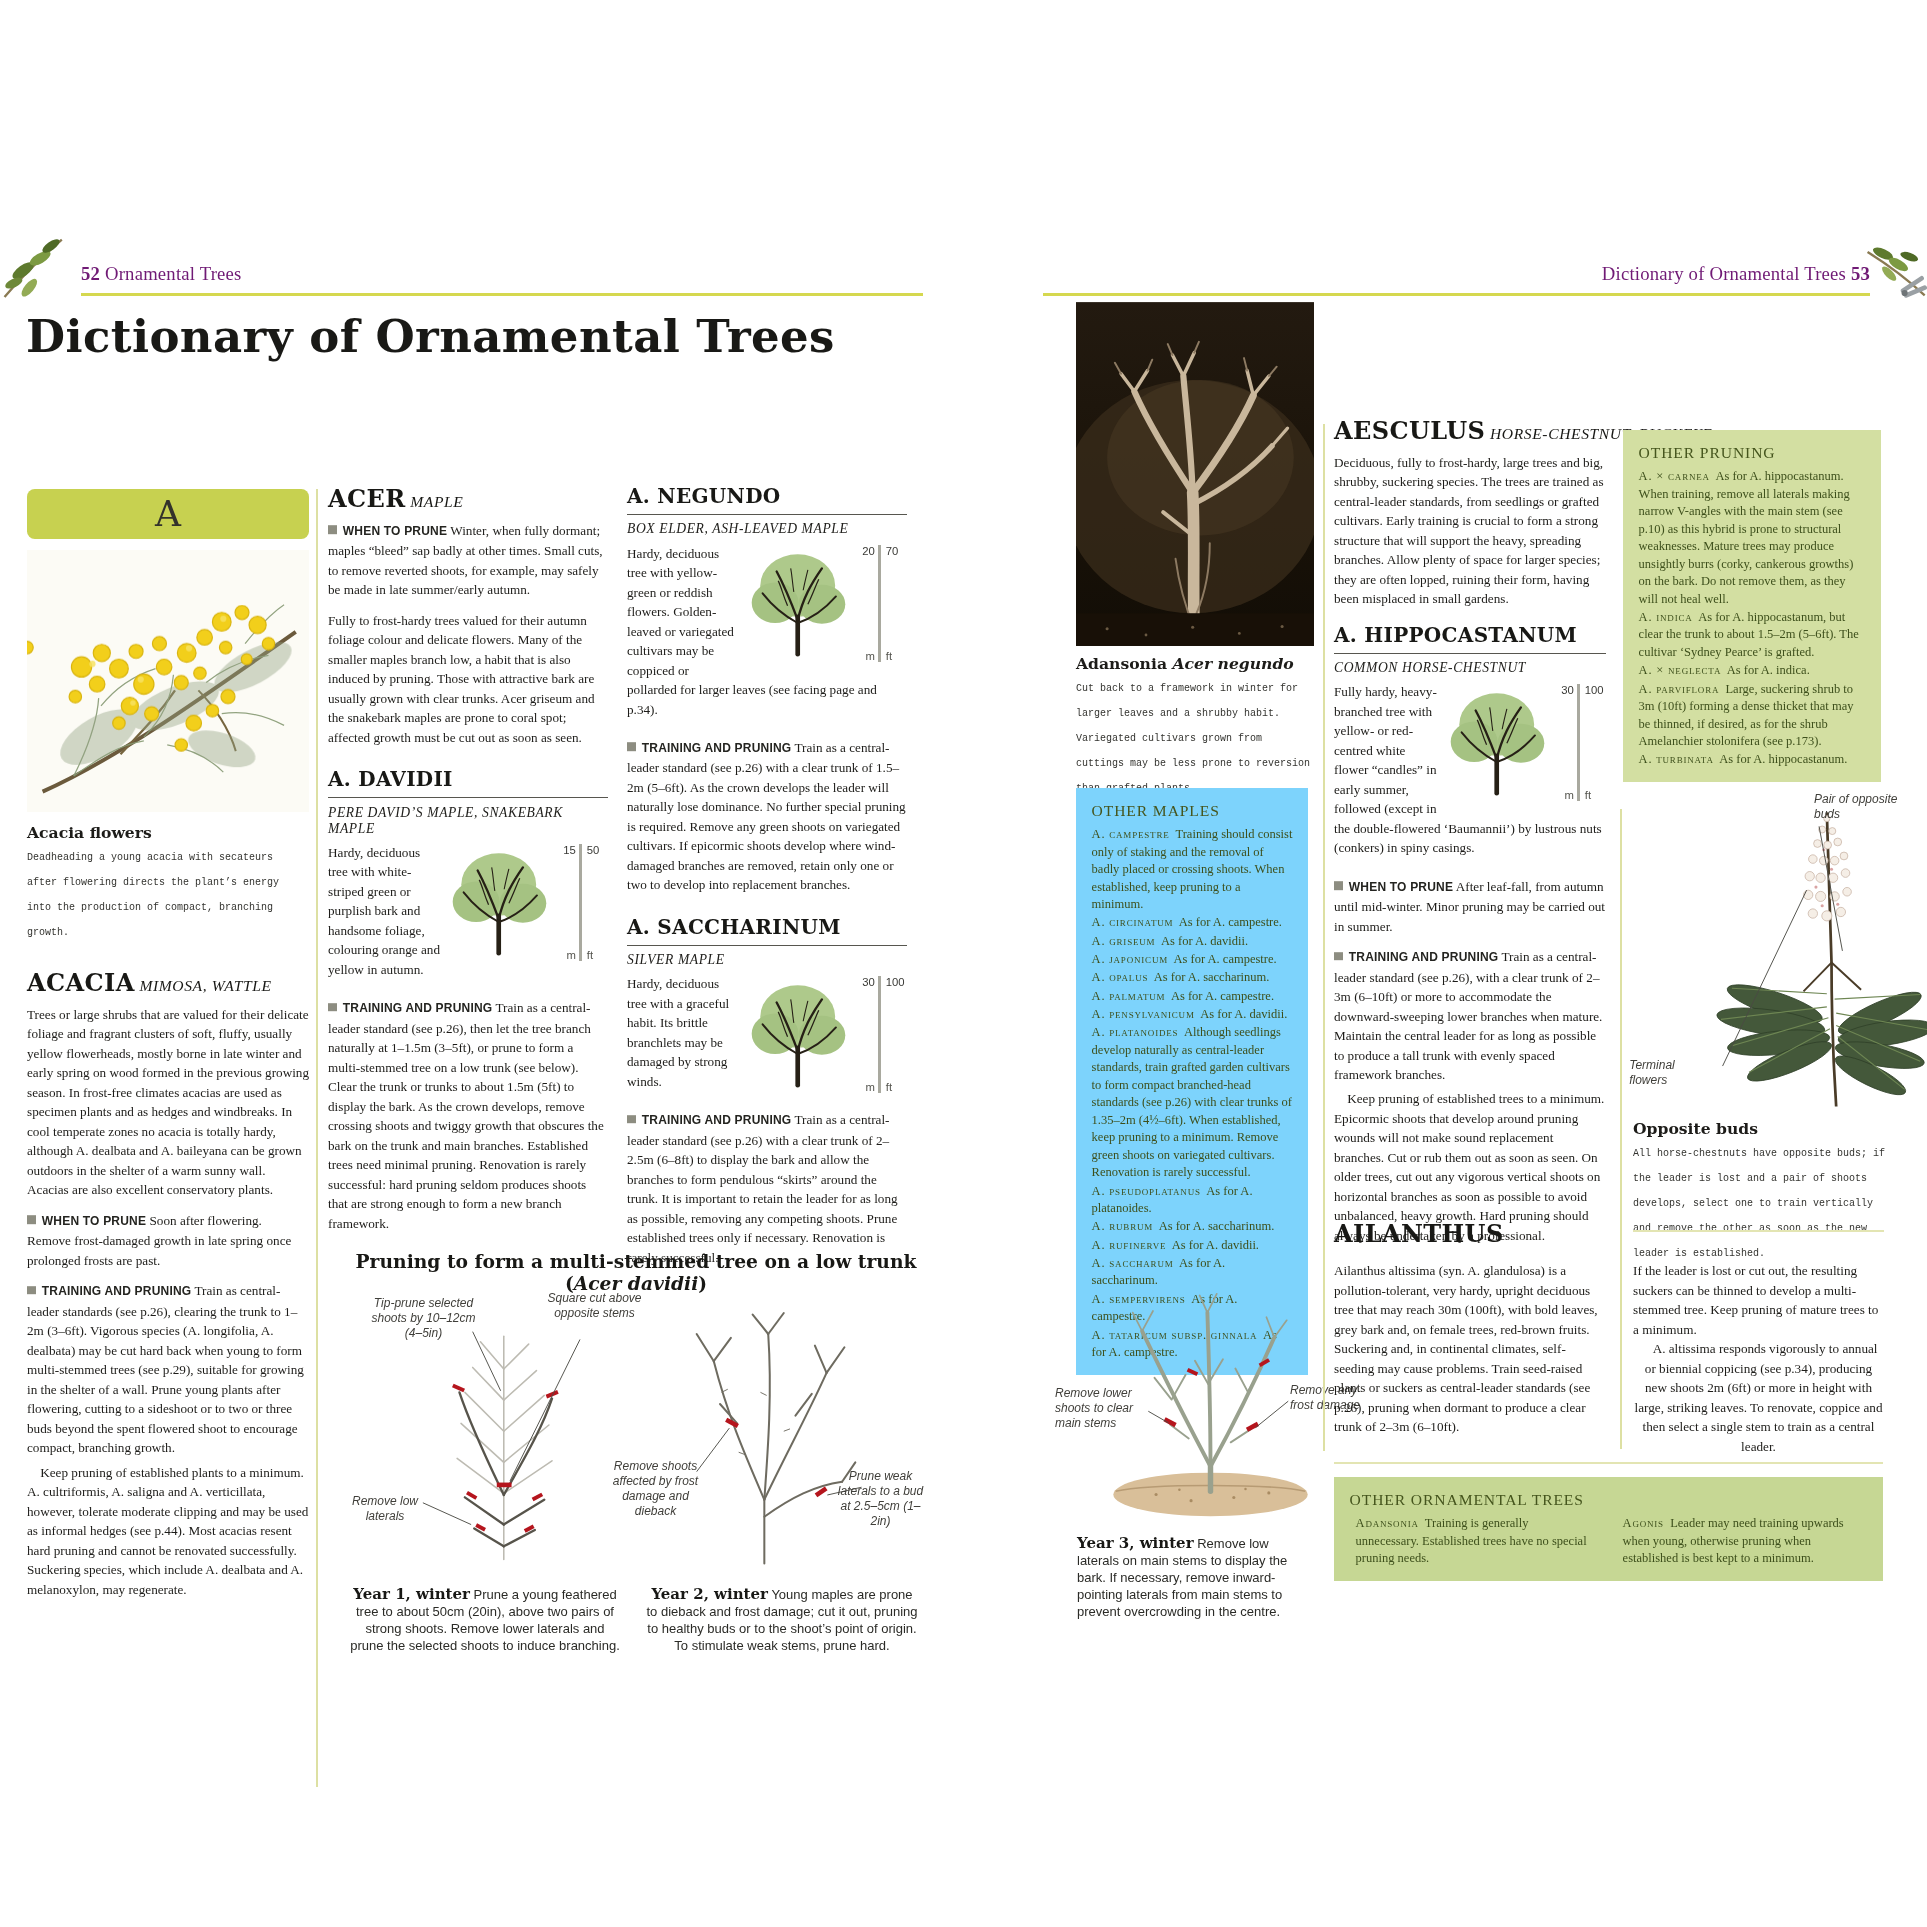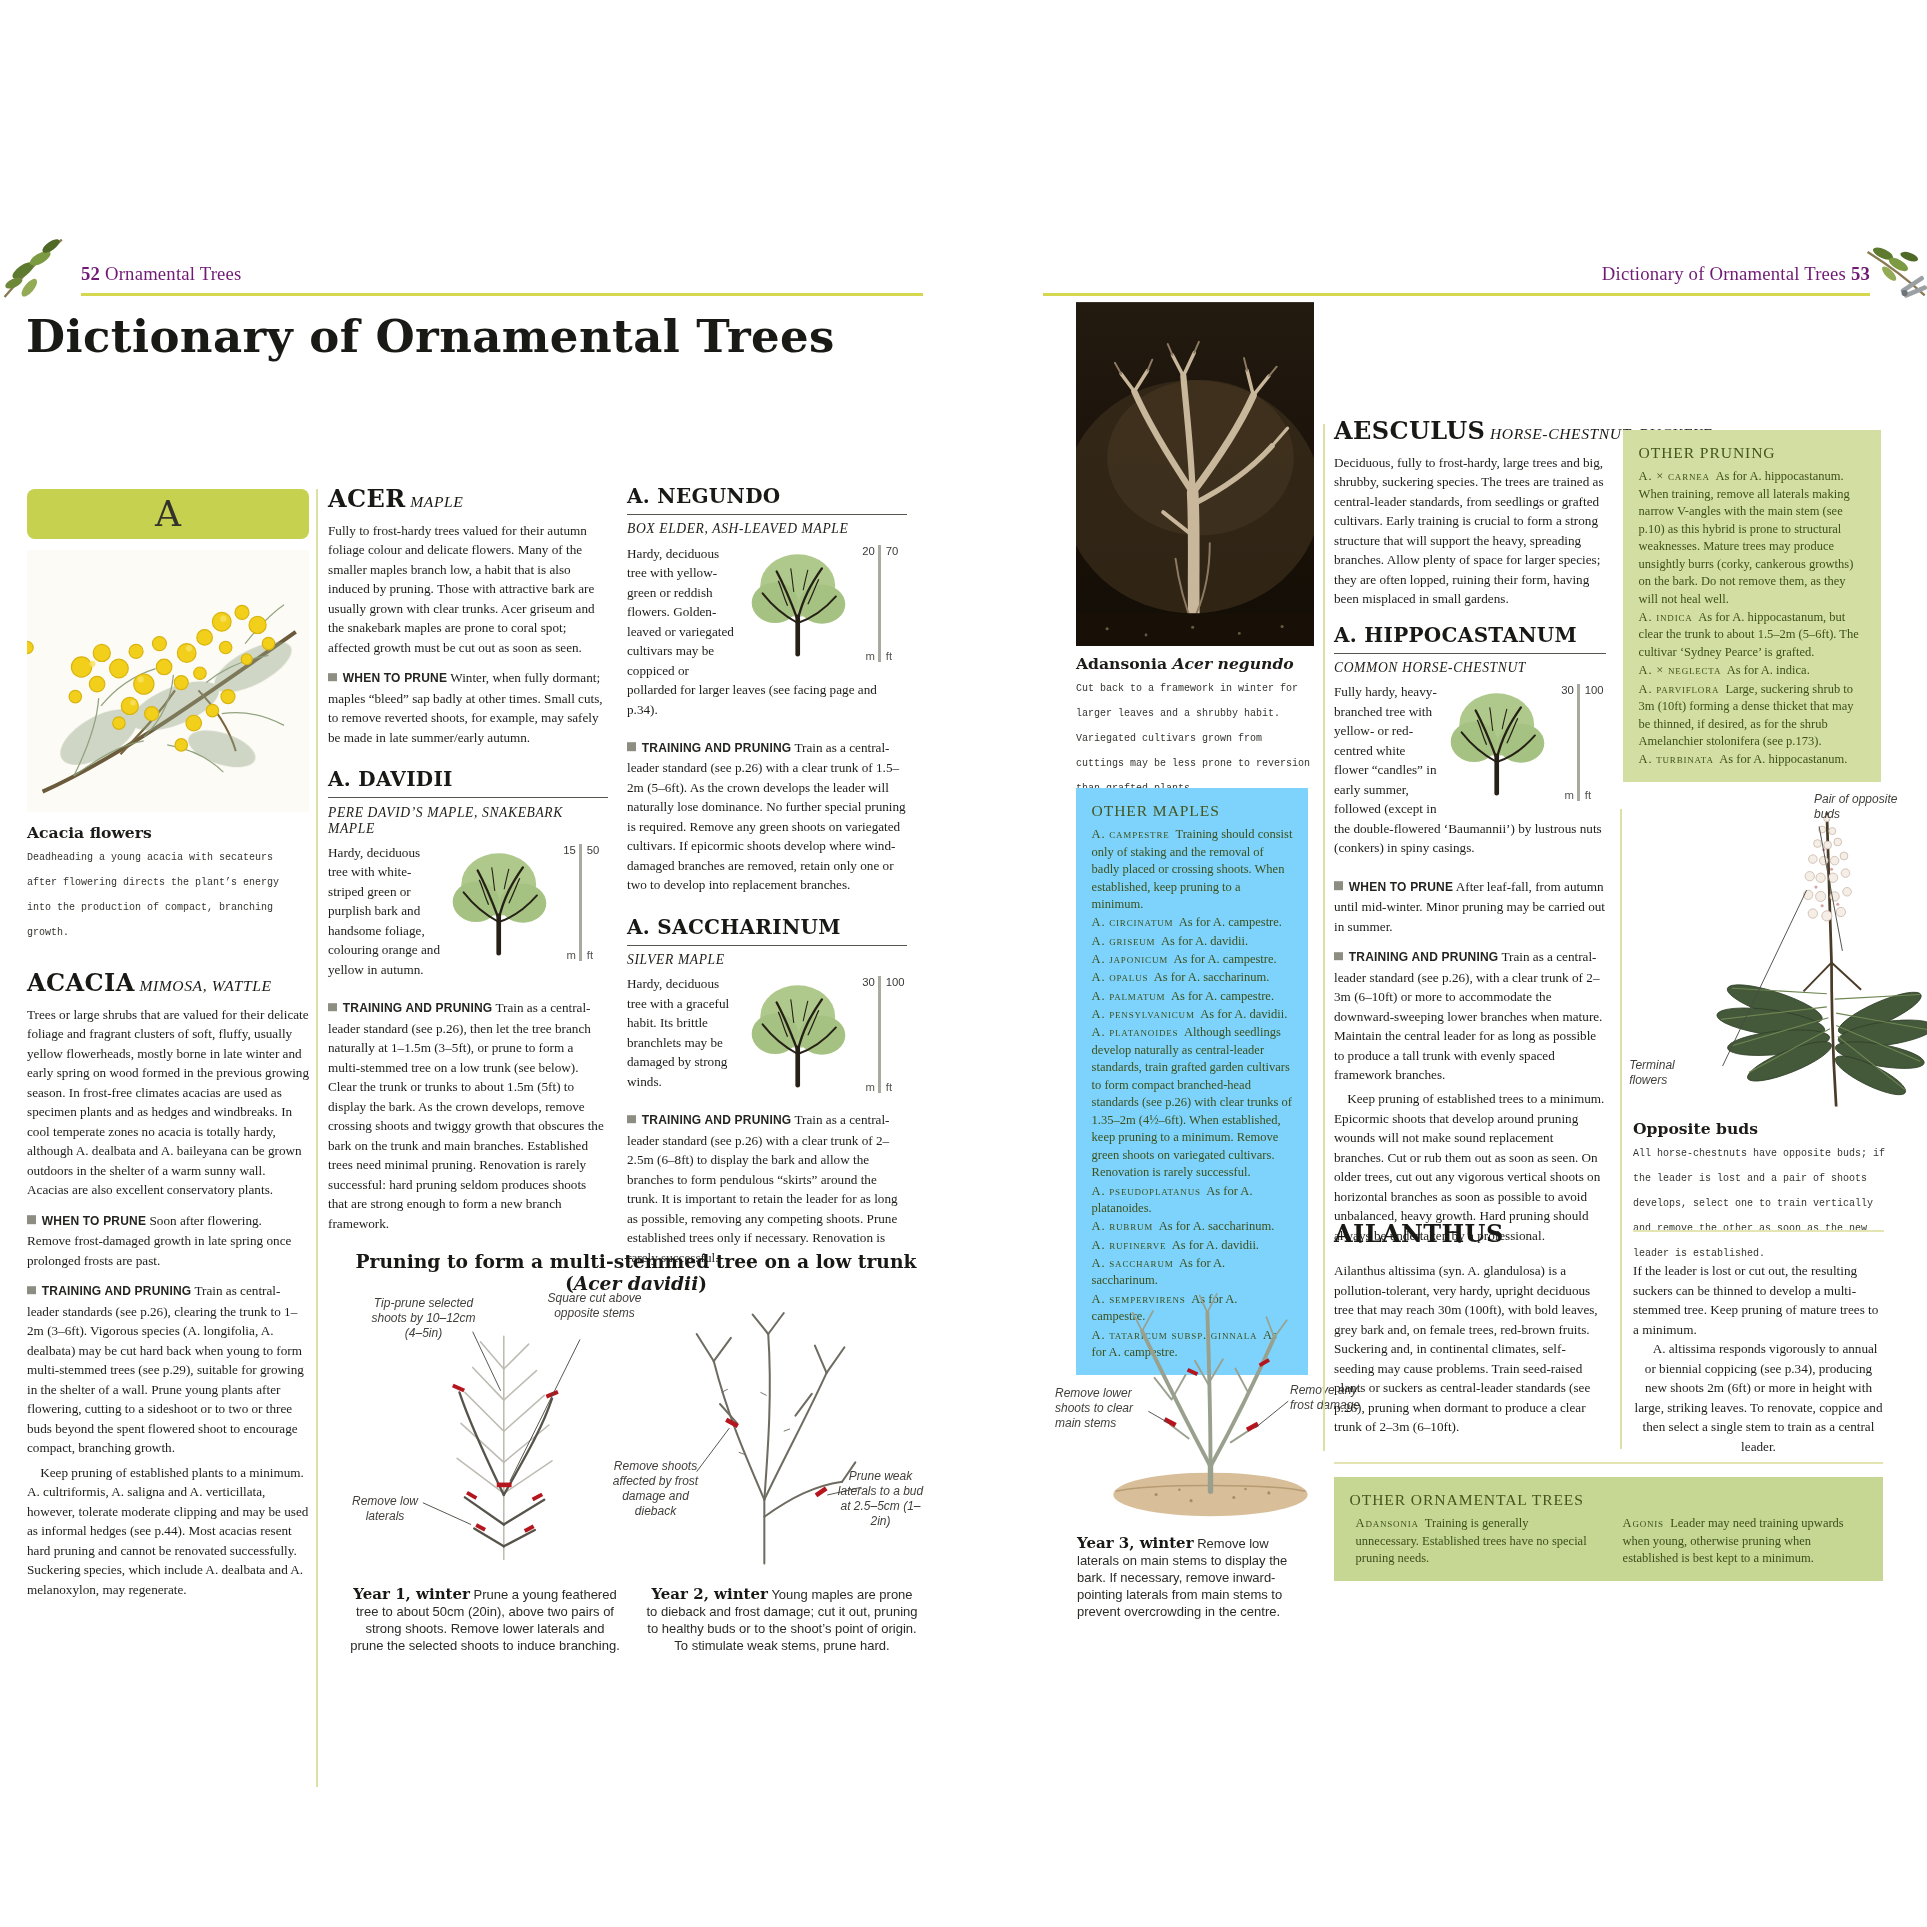--- a/index.html
+++ b/index.html
@@ -171,22 +171,22 @@
     <p class="body"><span class="sq"></span><span class="plabel">TRAINING AND PRUNING</span> <span>Train as central-leader standards (see p.26), clearing the trunk to 1–2m (3–6ft). Vigorous species (A. longifolia, A. dealbata) may be cut hard back when young to form multi-stemmed trees (see p.29), suitable for growing in the shelter of a wall. Prune young plants after flowering, cutting to a sideshoot or to two or three buds beyond the spent flowered shoot to encourage compact, branching growth.</span></p>
     <p class="body ind">Keep pruning of established plants to a minimum. A. cultriformis, A. saligna and A. verticillata, however, tolerate moderate clipping and may be used as informal hedges (see p.44). Most acacias resent hard pruning and cannot be renovated successfully. Suckering species, which include A. dealbata and A. melanoxylon, may regenerate.</p>
   </div>
 
   <div class="vline" style="left:316px;top:489px;height:1298px;"></div>
 
   <div class="abs" style="left:328px;top:484px;width:280px;">
     <h2 class="genus">
       <span>ACER</span><span class="gcommon">MAPLE</span>
     </h2>
+    <p class="body"><span class="sq"></span><span class="plabel">WHEN TO PRUNE</span> <span>Winter, when fully dormant; maples “bleed” sap badly at other times. Small cuts, to remove reverted shoots, for example, may safely be made in late summer/early autumn.</span></p>
     <p class="body">Fully to frost-hardy trees valued for their autumn foliage colour and delicate flowers. Many of the smaller maples branch low, a habit that is also induced by pruning. Those with attractive bark are usually grown with clear trunks. Acer griseum and the snakebark maples are prone to coral spot; affected growth must be cut out as soon as seen.</p>
-    <p class="body"><span class="sq"></span><span class="plabel">WHEN TO PRUNE</span> <span>Winter, when fully dormant; maples “bleed” sap badly at other times. Small cuts, to remove reverted shoots, for example, may safely be made in late summer/early autumn.</span></p>
 
     <h3 class="species">A. DAVIDII</h3>
     <div class="scommon">PERE DAVID’S MAPLE, SNAKEBARK MAPLE</div>
     <div>
       <div class="treefig">
         <svg width="103" height="117" viewBox="0 0 132 150">
             <use href="#treeicon"></use>
           </svg>
         <div class="scale">
           <div class="s-tl">15</div>

